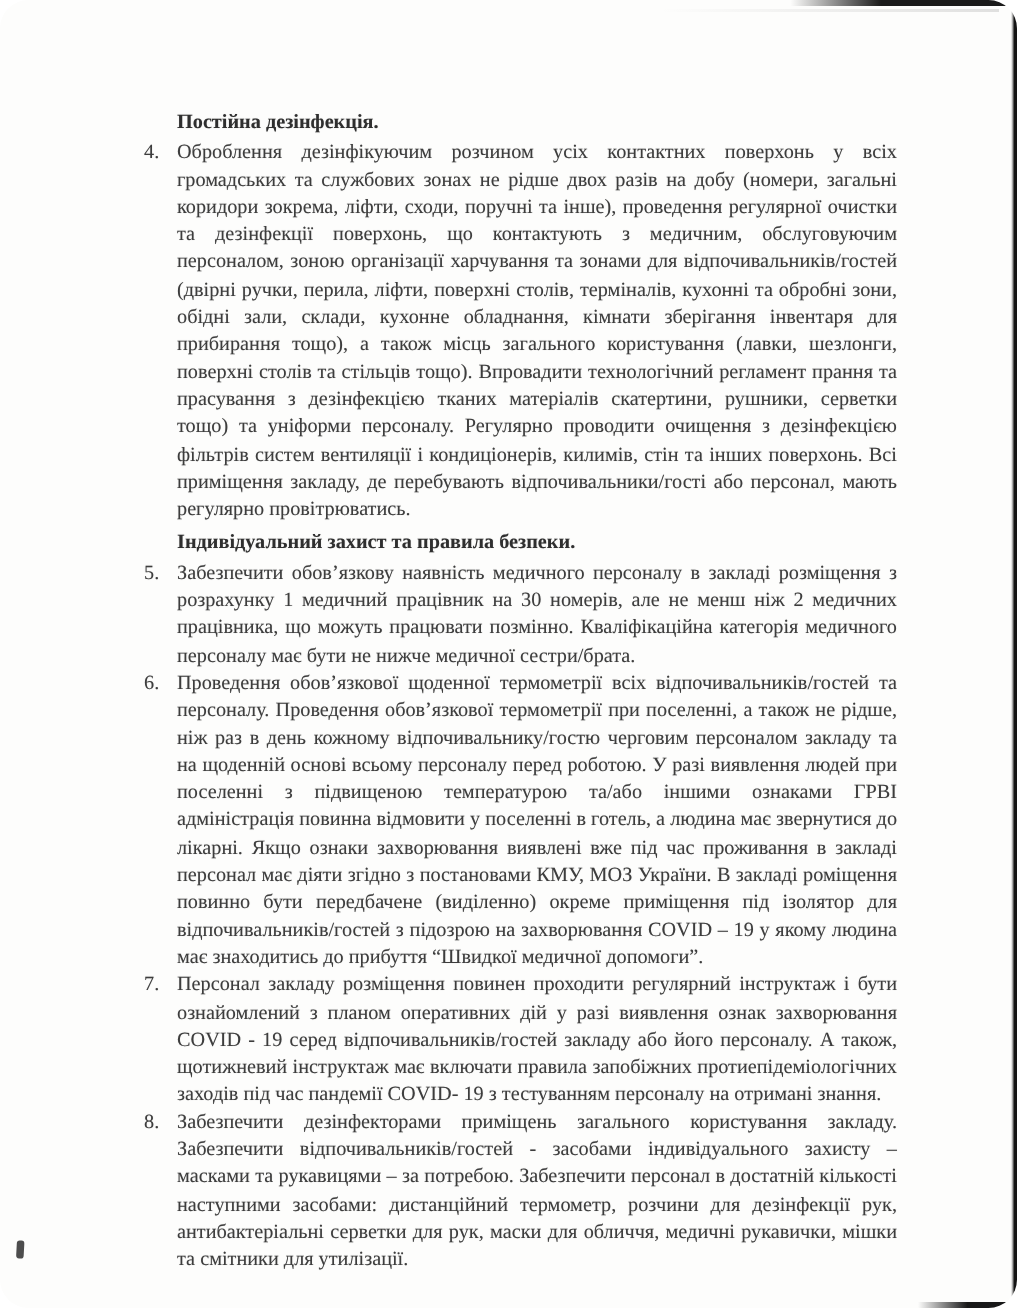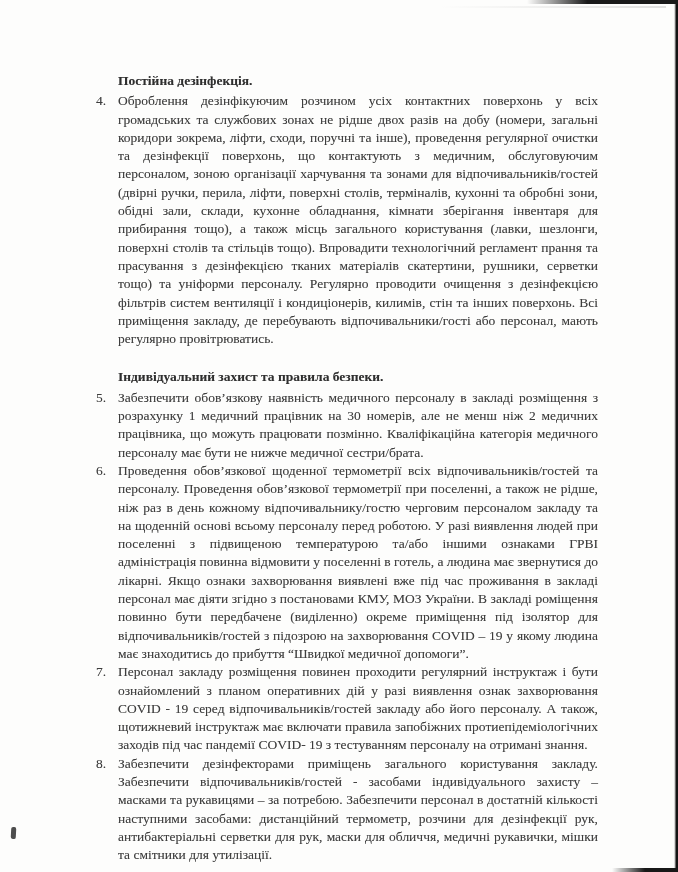--- a/index.html
+++ b/index.html
@@ -8,39 +8,40 @@
     background: #ffffff;
   }
   .page {
     position: relative;
     width: 678px;
     height: 872px;
     background: #fdfdfc;
     overflow: hidden;
     font-family: "Liberation Serif", "DejaVu Serif", serif;
     color: #3d3d3d;
+    border-radius: 19px;
   }
   .content {
     position: absolute;
     top: 72px;
     left: 118px;
     width: 480px;
     font-size: 13.5px;
     line-height: 18.3px;
     text-shadow: 0 0 0.6px rgba(70, 70, 70, 0.35);
   }
   .section-heading {
     font-size: 13.5px;
     font-weight: bold;
     color: #2f2f2f;
     margin: 0 0 2px 0;
     padding: 0;
   }
   .section-individual {
-    margin-top: 20px;
+    margin-top: 4px;
   }
   .list-item {
     position: relative;
     text-align: justify;
     margin: 0;
   }
   .item-number {
     position: absolute;
     left: -22px;
     top: 0;

